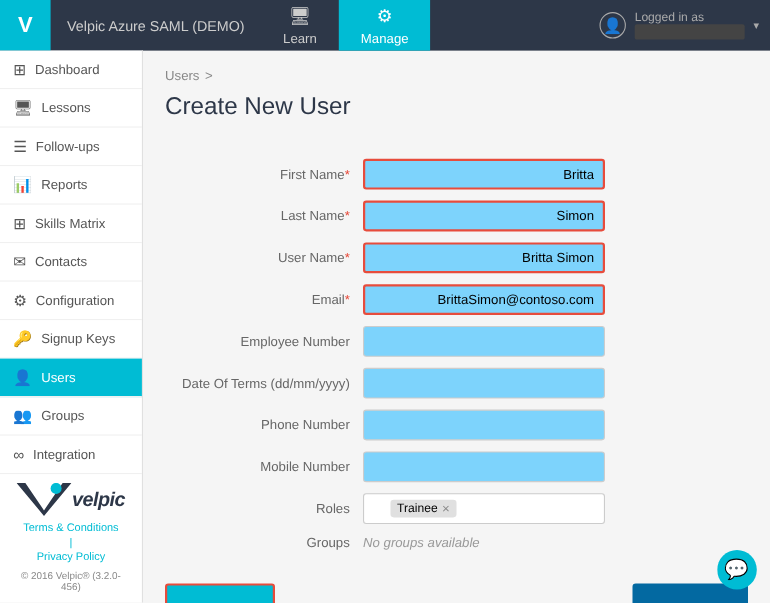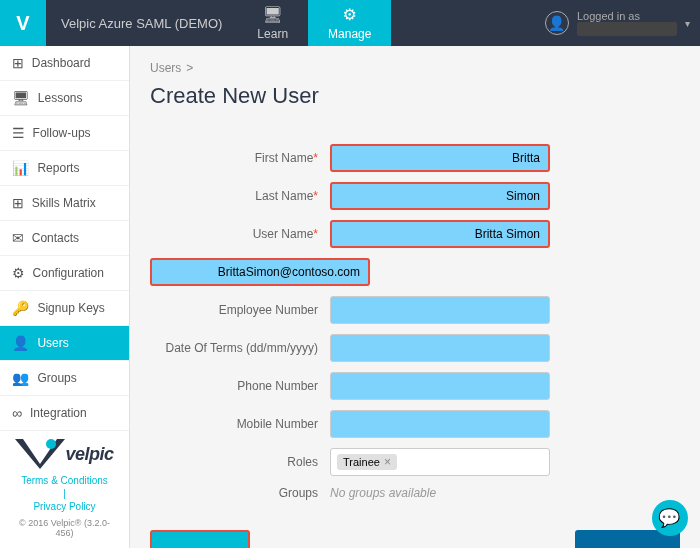--- a/index.html
+++ b/index.html
@@ -187,21 +187,21 @@
     .form-input input.highlighted {
       border: 2px solid #e74c3c;
     }
 
     
     .roles-field {
       flex: 1;
       max-width: 220px;
       border: 1px solid #ccc;
       border-radius: 3px;
-      padding: 3px 6px;
+      padding: 3px 24px;
       background: white;
       min-height: 28px;
       display: flex;
       align-items: center;
       gap: 4px;
     }
     .role-tag {
       background: #e0e0e0;
       border-radius: 3px;
       padding: 1px 6px;
@@ -404,20 +404,23 @@
       <div class="form-row">
         <div class="form-label">
           <span>User Name</span><span class="required">*</span>
         </div>
         <div class="form-input">
           <input type="text" class="highlighted" value="Britta Simon" style="">
         </div>
       </div>
 
       <div class="form-row">
+        <div class="form-label">
+          <span>Email</span><span class="required">*</span>
+        </div>
         <div class="form-input">
           <input type="text" class="highlighted" value="BrittaSimon@contoso.com" style="">
         </div>
       </div>
 
       <div class="form-row">
         <div class="form-label">Employee Number</div>
         <div class="form-input">
           <input type="text" value="" style="">
         </div>

